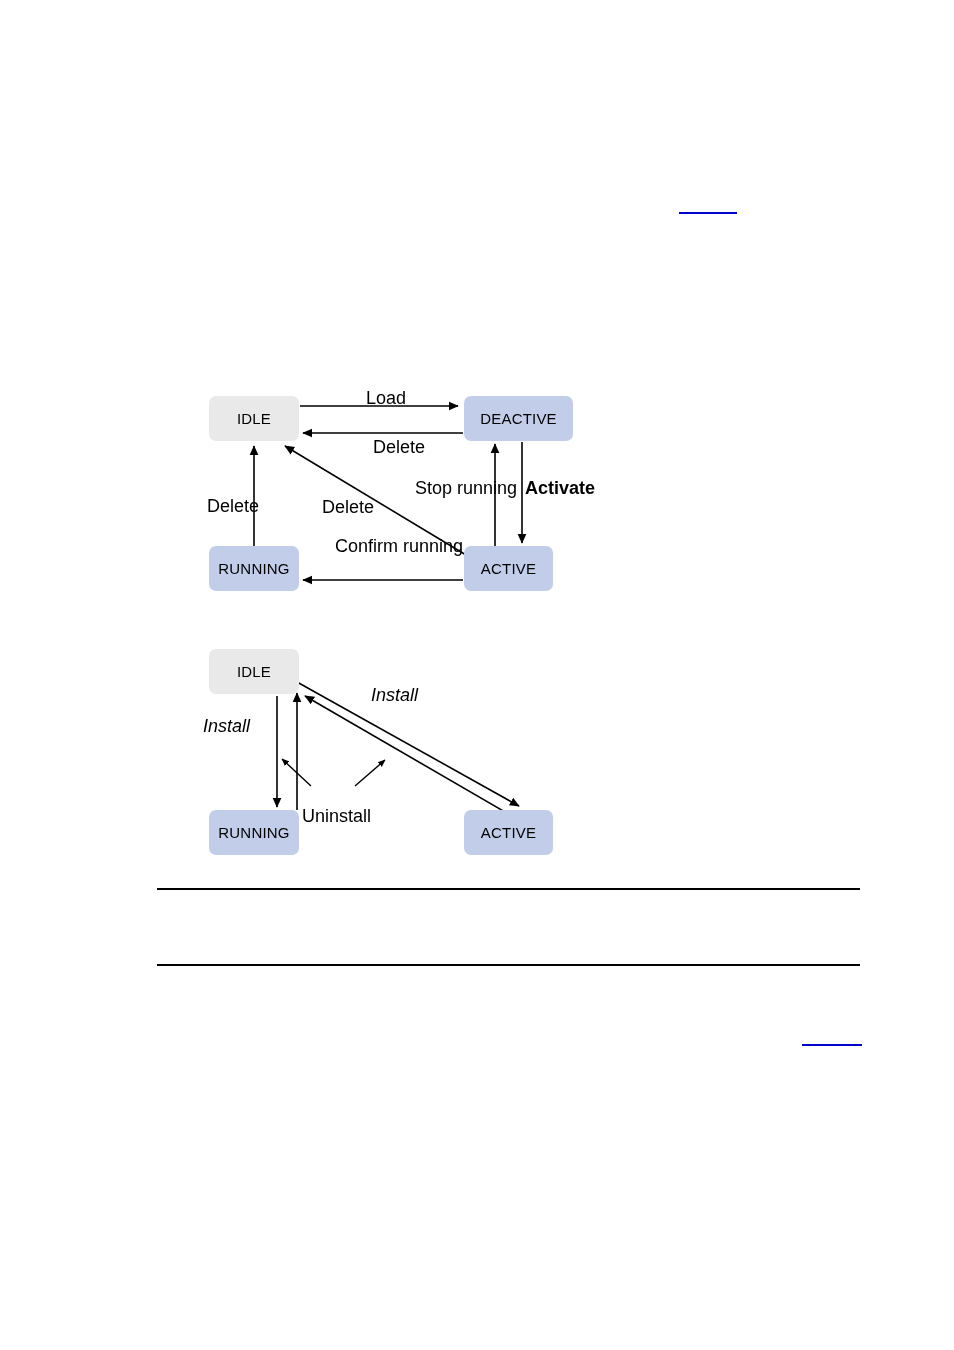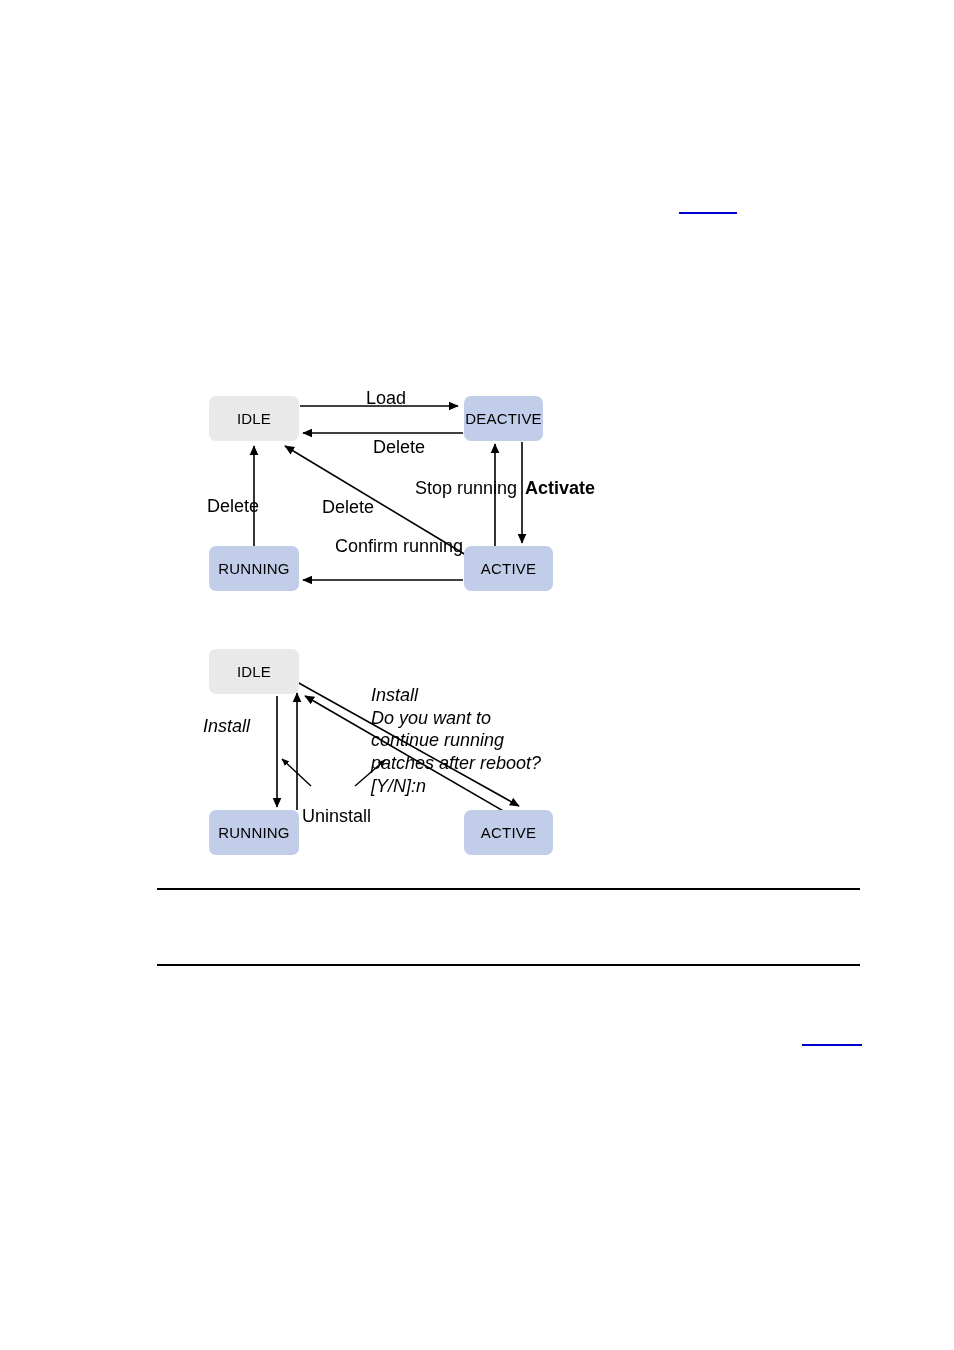--- a/index.html
+++ b/index.html
@@ -116,21 +116,21 @@
       <line x1="466" y1="555" x2="285" y2="446" stroke="#000000" stroke-width="1.6" marker-end="url(#ah1)"></line>
 
       <line x1="254" y1="546" x2="254" y2="446" stroke="#000000" stroke-width="1.6" marker-end="url(#ah1)"></line>
 
       <line x1="463" y1="580" x2="303" y2="580" stroke="#000000" stroke-width="1.6" marker-end="url(#ah1)"></line>
     </svg>
 
     <div class="node gray" style="left:209px; top:396px; width:90px; height:45px;">
       <span>IDLE</span>
     </div>
-    <div class="node blue" style="left:464px; top:396px; width:79px; height:45px;">
+    <div class="node blue" style="left:464px; top:396px; width:109px; height:45px;">
       <span>DEACTIVE</span>
     </div>
     <div class="node blue" style="left:209px; top:546px; width:90px; height:45px;">
       <span>RUNNING</span>
     </div>
     <div class="node blue" style="left:464px; top:546px; width:89px; height:45px;">
       <span>ACTIVE</span>
     </div>
 
     <div class="edge-label" style="left:366px; top:388px;">Load</div>
@@ -182,21 +182,20 @@
     <div class="node blue" style="left:464px; top:190px; width:89px; height:45px;">
       <span>ACTIVE</span>
     </div>
 
     <div class="edge-label block ralign" style="left:150px; top:95px; width:100px;">
       <div>Install</div>
     </div>
 
     <div class="edge-label block lalign" style="left:371px; top:64px; width:180px;">
       <div>Install</div>
-      <div>Do you want to continue running patches after reboot? [Y/N]:n</div>
     </div>
 
     <div class="edge-label" style="left:302px; top:158px;margin-top:28px;">Uninstall</div>
   </div>
 
   <div class="hrule" style="top:888px;"></div>
   <div class="hrule" style="top:964px;"></div>
 
   <span class="link-stub" style="left:802px; top:1030px; width:60px;"></span>
 

